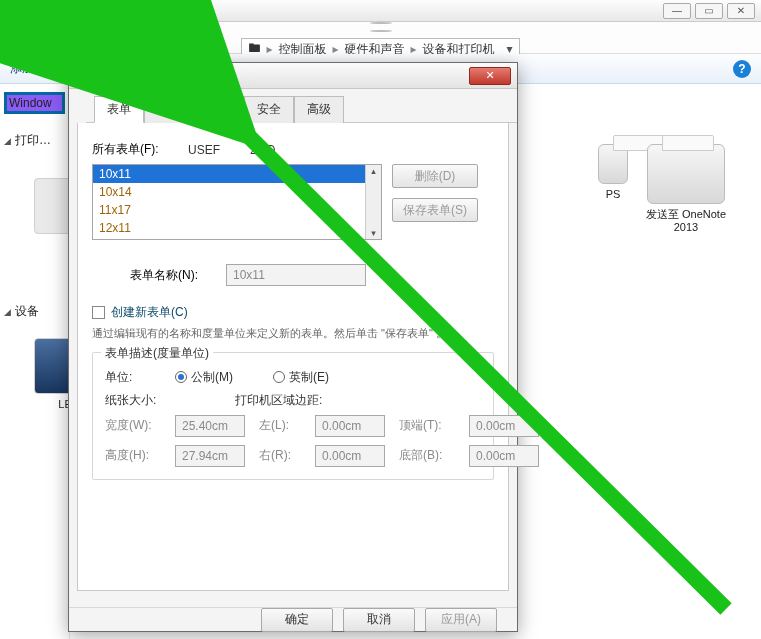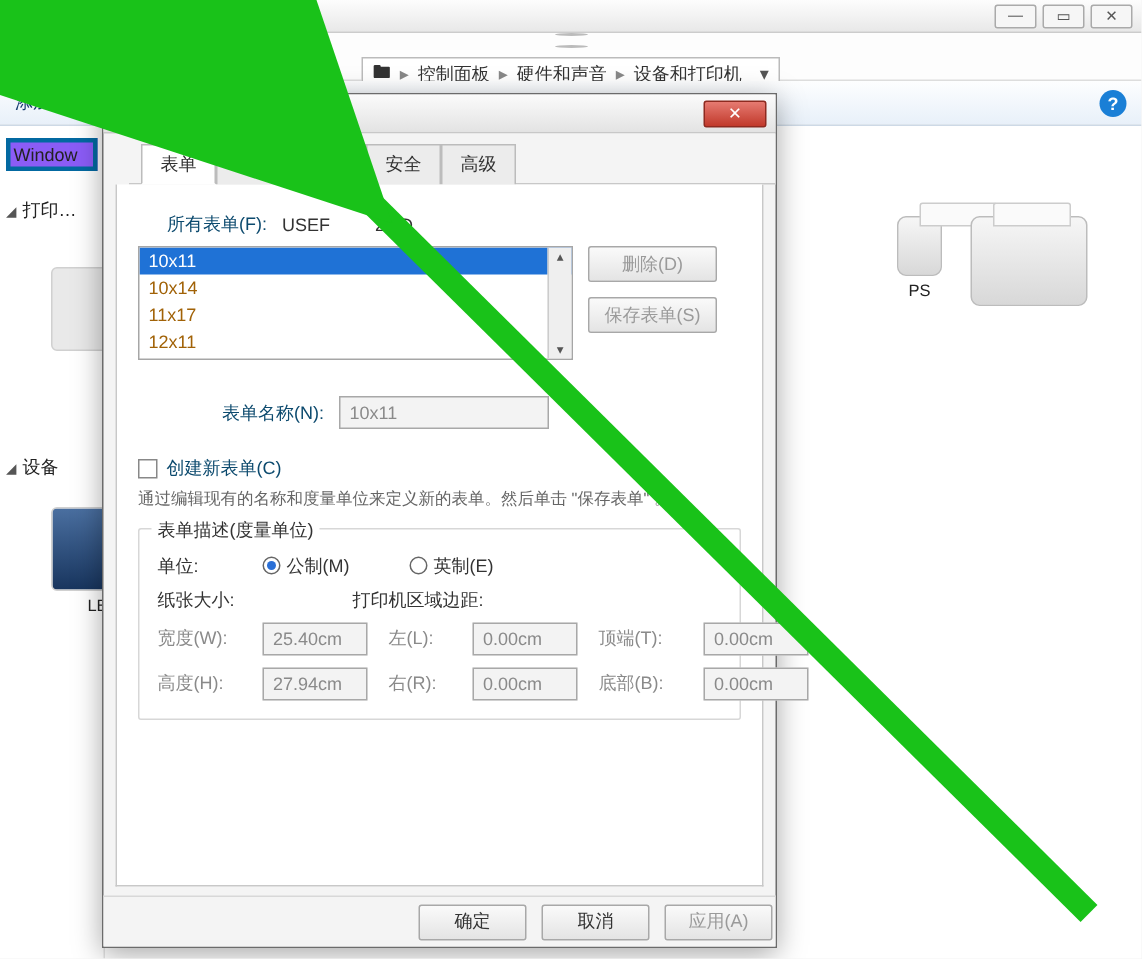--- a/index.html
+++ b/index.html
@@ -42,34 +42,34 @@
 .row{display:flex;align-items:center;gap:10px;margin:6px 0;color:#333;}
 .formlist{flex:1;display:flex;gap:10px;align-items:flex-start;}
 .listbox{width:290px;height:76px;border:1px solid #a6a6a6;background:#fff;overflow:hidden;position:relative;}
 .listbox .item{padding:2px 6px;color:#a16207;}
 .listbox .item.selected{background:#1f72d6;color:#fff;}
 .listbox .scrollbar{position:absolute;right:0;top:0;bottom:0;width:16px;background:#efefef;border-left:1px solid #ccc;display:flex;flex-direction:column;justify-content:space-between;align-items:center;}
 .listbox .scrollbar .arr{font-size:9px;color:#555;padding:1px 0;}
 .sidebtns{display:flex;flex-direction:column;gap:10px;}
 .btn{width:86px;height:24px;border:1px solid #a8a8a8;background:linear-gradient(#fafafa,#e4e4e4);color:#333;display:flex;align-items:center;justify-content:center;border-radius:2px;}
 .btn.disabled{color:#9a9a9a;}
-.lblname{width:86px;color:#0c4a6e;text-align:right;}
+.lblname{width:86px;color:#000000;}
 .textin{border:1px solid #a8a8a8;background:#fff;padding:3px 6px;color:#333;}
 .textin.readonly{background:#f3f3f3;color:#8a8a8a;}
 .checkbox{display:flex;align-items:center;gap:6px;color:#0c4a6e;}
 .checkbox .box{width:13px;height:13px;border:1px solid #888;background:#fff;}
 .hint{color:#666;font-size:11px;line-height:1.5;margin:4px 0 10px 0;}
 .groupbox{border:1px solid #d7d7d7;border-radius:2px;padding:10px 12px 12px 12px;position:relative;margin-top:6px;}
 .groupbox .legend{position:absolute;top:-8px;left:8px;background:#fff;padding:0 4px;color:#333;}
 .radio{display:flex;align-items:center;gap:4px;}
 .radio .dot{width:12px;height:12px;border:1px solid #666;border-radius:50%;display:flex;align-items:center;justify-content:center;}
 .radio .dot.inner::after{content:"";width:6px;height:6px;background:#2a6fd6;border-radius:50%;}
 .dimgrid{display:grid;grid-template-columns:62px 76px 48px 76px 62px 76px;gap:8px 8px;align-items:center;margin-top:6px;color:#8a8a8a;}
 .dimin{width:70px;}
-.dlg-buttons{position:absolute;left:0;right:0;bottom:0;height:34px;display:flex;align-items:center;justify-content:flex-end;gap:10px;padding:0 2px;background:#f4f4f4;border-top:1px solid #d8d8d8;}
+.dlg-buttons{position:absolute;left:0;right:0;bottom:0;height:24px;display:flex;align-items:center;justify-content:flex-end;gap:10px;padding:0 20px;background:#f4f4f4;border-top:1px solid #d8d8d8;}
 .dlg-buttons .btn{width:72px;}
 
 
 .arrow-svg{position:absolute;left:0;top:0;width:761px;height:639px;pointer-events:none;}
 </style>
 </head>
 <body>
 
 <div class="explorer">
   <div class="explorer-top">
@@ -119,20 +119,21 @@
       </div>
     </div>
     <div class="content">
       <div style="position:absolute;right:30px;top:60px;display:flex;gap:8px;">
         <div class="device" style="width:40px;">
           <div class="printer-icon" style="width:30px;height:40px;"></div>
           <div class="label">PS</div>
         </div>
         <div class="device">
           <div class="printer-icon"></div>
+          <div class="label">发送至 OneNote 2013</div>
         </div>
       </div>
       <div style="position:absolute;left:-46px;top:94px;" class="device">
         <div class="iconbox"></div>
       </div>
       <div style="position:absolute;left:-46px;top:254px;" class="device">
         <div class="iconbox" style="background:linear-gradient(#4a6fa0,#18355e);"></div>
         <div class="label">LEN</div>
       </div>
     </div>

